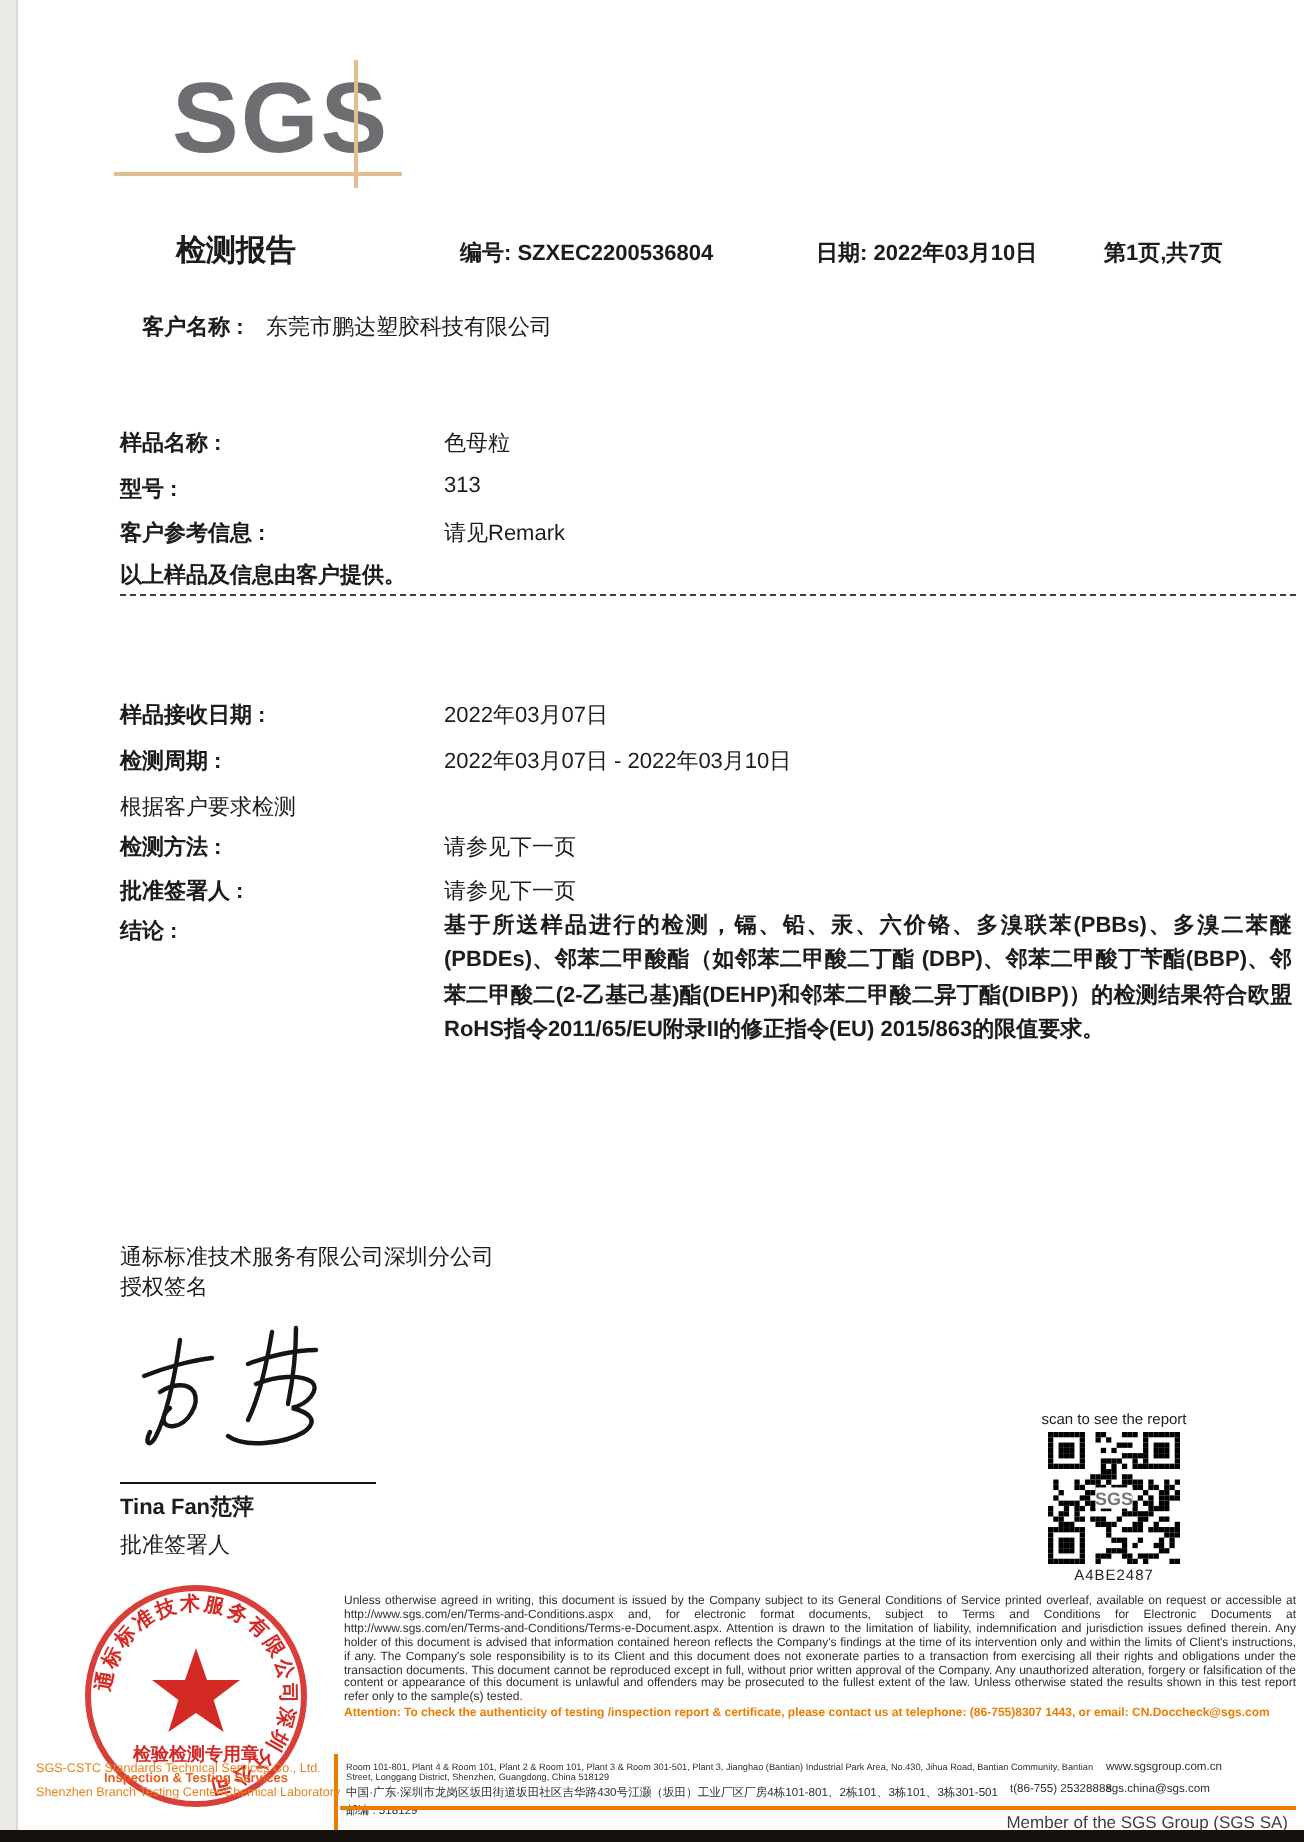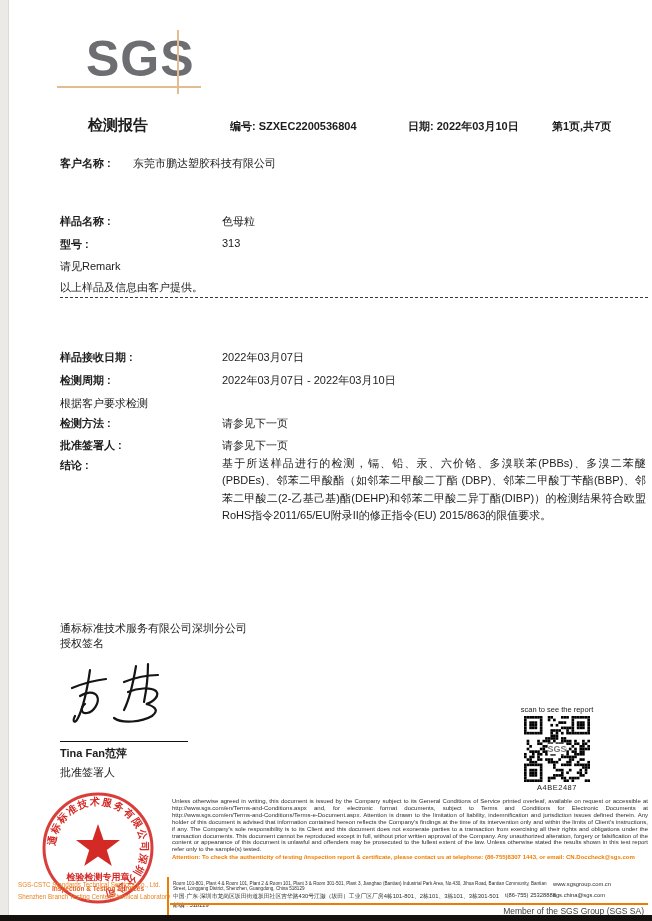--- a/index.html
+++ b/index.html
@@ -14,24 +14,24 @@
   .logo-hline { position:absolute; left:57px; top:86px; width:144px; height:2px; background:#e2bd92; }
   .logo-vline { position:absolute; left:177px; top:30px; width:2px; height:64px; background:#e2bd92; }
 
   
   .hdr-title { position:absolute; left:88px; top:116px; font-size:15px; font-weight:bold; }
   .hdr-no    { position:absolute; left:230px; top:119px; font-size:11px; font-weight:bold;text-align:center; }
   .hdr-date  { position:absolute; left:408px; top:119px; font-size:11px; font-weight:bold; }
   .hdr-page  { position:absolute; left:552px; top:119px; font-size:11px; font-weight:bold; }
 
   .row { position:absolute; left:60px; font-size:11px; display:flex; }
-  .row .lbl { font-weight:bold; width:73px; flex:none; }
+  .row .lbl { font-weight:bold; width:73px; flex:none;text-align:center; }
   .row .lbl-w { font-weight:bold; width:162px; flex:none; }
   .row .val { font-weight:normal; }
-  .b { font-weight:normal; }
+  .b { font-weight:bold; }
 
   .dashline { position:absolute; left:60px; top:297px; width:588px; border-top:1px dashed #3a3a3a; }
 
   .concl-lbl { position:absolute; left:60px; top:458px; font-size:11px; font-weight:bold; }
   .concl-txt { position:absolute; left:222px; top:455px; width:424px; font-size:11px; line-height:17.4px; text-align:justify; }
 
   .sig-company { position:absolute; left:60px; top:621px; font-size:11px; }
   .sig-auth    { position:absolute; left:60px; top:636px; font-size:11px; }
   .sig-draw    { position:absolute; left:66px; top:658px; }
   .sig-line    { position:absolute; left:60px; top:741px; width:128px; border-top:1.5px solid #111; }
@@ -79,20 +79,21 @@
   </div>
   <div class="row" style="top:214px">
     <span class="lbl-w">样品名称 :</span>
     <span class="val">色母粒</span>
   </div>
   <div class="row" style="top:237px">
     <span class="lbl-w">型号 :</span>
     <span class="val">313</span>
   </div>
   <div class="row" style="top:259px">
+    <span class="lbl-w">客户参考信息 :</span>
     <span class="val">请见Remark</span>
   </div>
   <div class="row b" style="top:280px">以上样品及信息由客户提供。</div>
   <div class="dashline"></div>
 
   <div class="row" style="top:350px">
     <span class="lbl-w">样品接收日期 :</span>
     <span class="val b">2022年03月07日</span>
   </div>
   <div class="row" style="top:373px">

